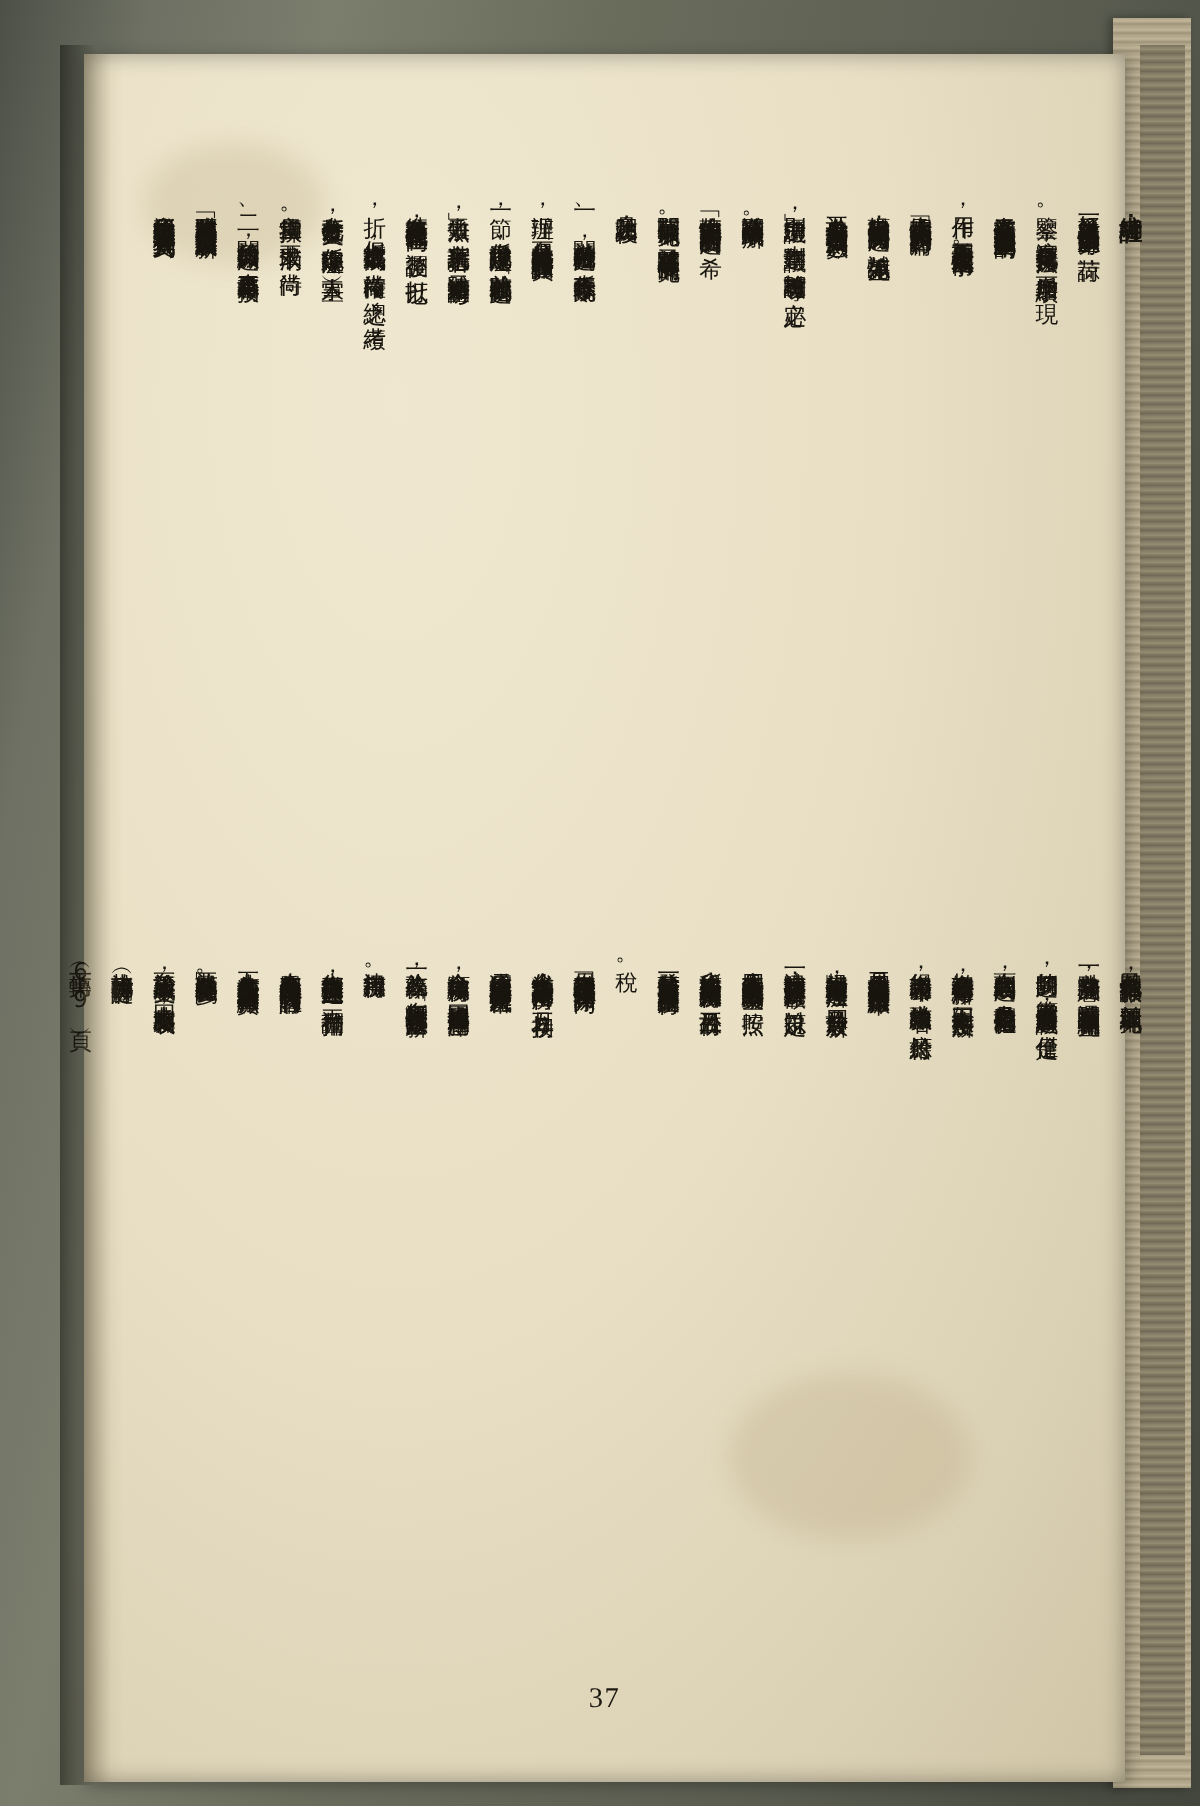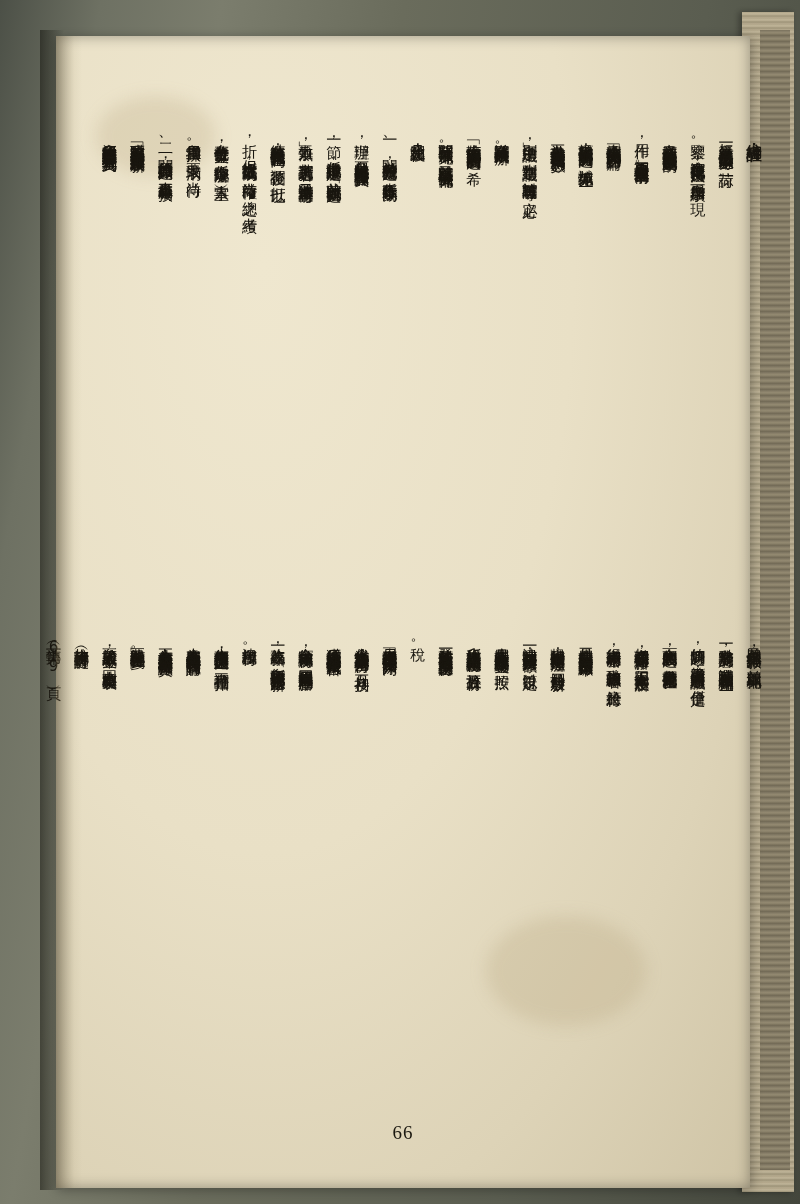--- a/index.html
+++ b/index.html
@@ -153,15 +153,15 @@
     <div id="upper" class="block">
       <span class="line bold">編者註：</span><span class="line">好之後又來一次某單位邊辦情形已以副本分呈、諒荷</span><span class="line">鑒察。這實在是把簡化行文辦法，反而增加手續。現</span><span class="line">在交通部又通令實施公文處理改進辦法也提到副本的</span><span class="line">作用，希望再不要發生重複處理的情事。</span><span class="line">本期承憶萍先生惠賜大作「問題的探討」一篇，</span><span class="line">提出數項電信同仁當前切身有關問題，誠如憶萍先生</span><span class="line">於五十七年十月廿日本刊二卷七期第四二頁「偶感數</span><span class="line">則」中所建議，本刊對建議，檢討等有關專項，定必</span><span class="line">送請有關單位採納或研辦。</span><span class="line">憶萍先生在「問題的探討」內所提出的問題，希</span><span class="line">望有關單位加以補充。玆將已承有關單位提供的補充</span><span class="line">意見說明如後：</span><span class="line">一、關於考績存分七折問題，查係奉行政院令飭</span><span class="line">辦理，至公保被保險人每月所得俸給金額計扣保費</span><span class="line">一節，係奉考試院規定辦理，前此雖曾以「七折問題</span><span class="line">」力爭無效，究其所謂七折者，雖云待遇未調整前考</span><span class="line">績存分計算獎金不包括米代金在內，調整後，打以七</span><span class="line">折，但七折之標準或高或低，尚待商榷。總之，考績</span><span class="line">存分七折改發獎金，係奉院令辦理。（人事室）</span><span class="line">主管當局抉擇。要求取消，尚待</span><span class="line">二、關於所得稅扣繳問題，查本處於三月中旬接</span><span class="line">獲財政部國稅局「五十八年度各類所得扣繳率表及薪</span><span class="line">資所得稅款扣繳實施要點」乙份（未有正式公文到局</span>
     </div>
 
     <div class="midgap"></div>
 
     <div id="lower" class="block">
       <span class="line">以及全體同仁批評指教，並加以糾正補充。</span><span class="line">一點非常膚淺的意見，還請有關當局和本刊編輯先生</span><span class="line">的切身問題，筆者寫出了個人的看法和建議，傖僅是</span><span class="line">上面想到的幾個問題，多數是屬於電信全體同仁</span><span class="line">扣繳率表公布前已給付薪津，但因五十八年度各類所</span><span class="line">得扣繳率表尚未公布，致尚未扣繳稅款者，應於給付</span><span class="line">三月份或四月份薪津時依五十八年度各類所得扣繳率</span><span class="line">規定補行扣繳」本處當即遵照辦理，於四月份發放薪</span><span class="line">津時一次補扣各同仁薪資所得稅差額，以符規定。</span><span class="line">本年四月奉行政院令暫准發給臨時獎助金，按照</span><span class="line">所得稅法規定該項獎助金應扣繳所得稅，故於五月份</span><span class="line">發放薪津時又予一次補扣自二月至四月該獎助金所得</span><span class="line">稅。</span><span class="line">本局扣繳所得稅標準係按「全月薪津」（扣除內</span><span class="line">含米代金金額加計水電費）作為全月所得，五月初接</span><span class="line">獲電信總局會計處電話告稱自本年起薪津所得含米代</span><span class="line">金金額亦須扣繳所得稅，因據國稅局解釋本局薪津已</span><span class="line">改為統一薪俸，自無所謂「實物代金」故應按全月薪</span><span class="line">津扣繳所得稅。</span><span class="line">本年度扣繳所得稅基於上述原因，一再調整補扣</span><span class="line">本處為使各單位同仁有所瞭解特向稅務旬刊社訂購「</span><span class="line">五十八年度各類所得扣繳率表及薪資所得稅款扣繳實</span><span class="line">施要點」分送各單位同仁參閱。</span><span class="line">至於節省人工成本獎金，因非由本處核算製表，</span><span class="line">故未計扣所得稅（會計處）</span><span class="line">（下轉第69頁）</span>
     </div>
 
-    <div id="pagenum">66</div>
+    <div id="pagenum">37</div>
   </div>
 </div>
 
 </body></html>

